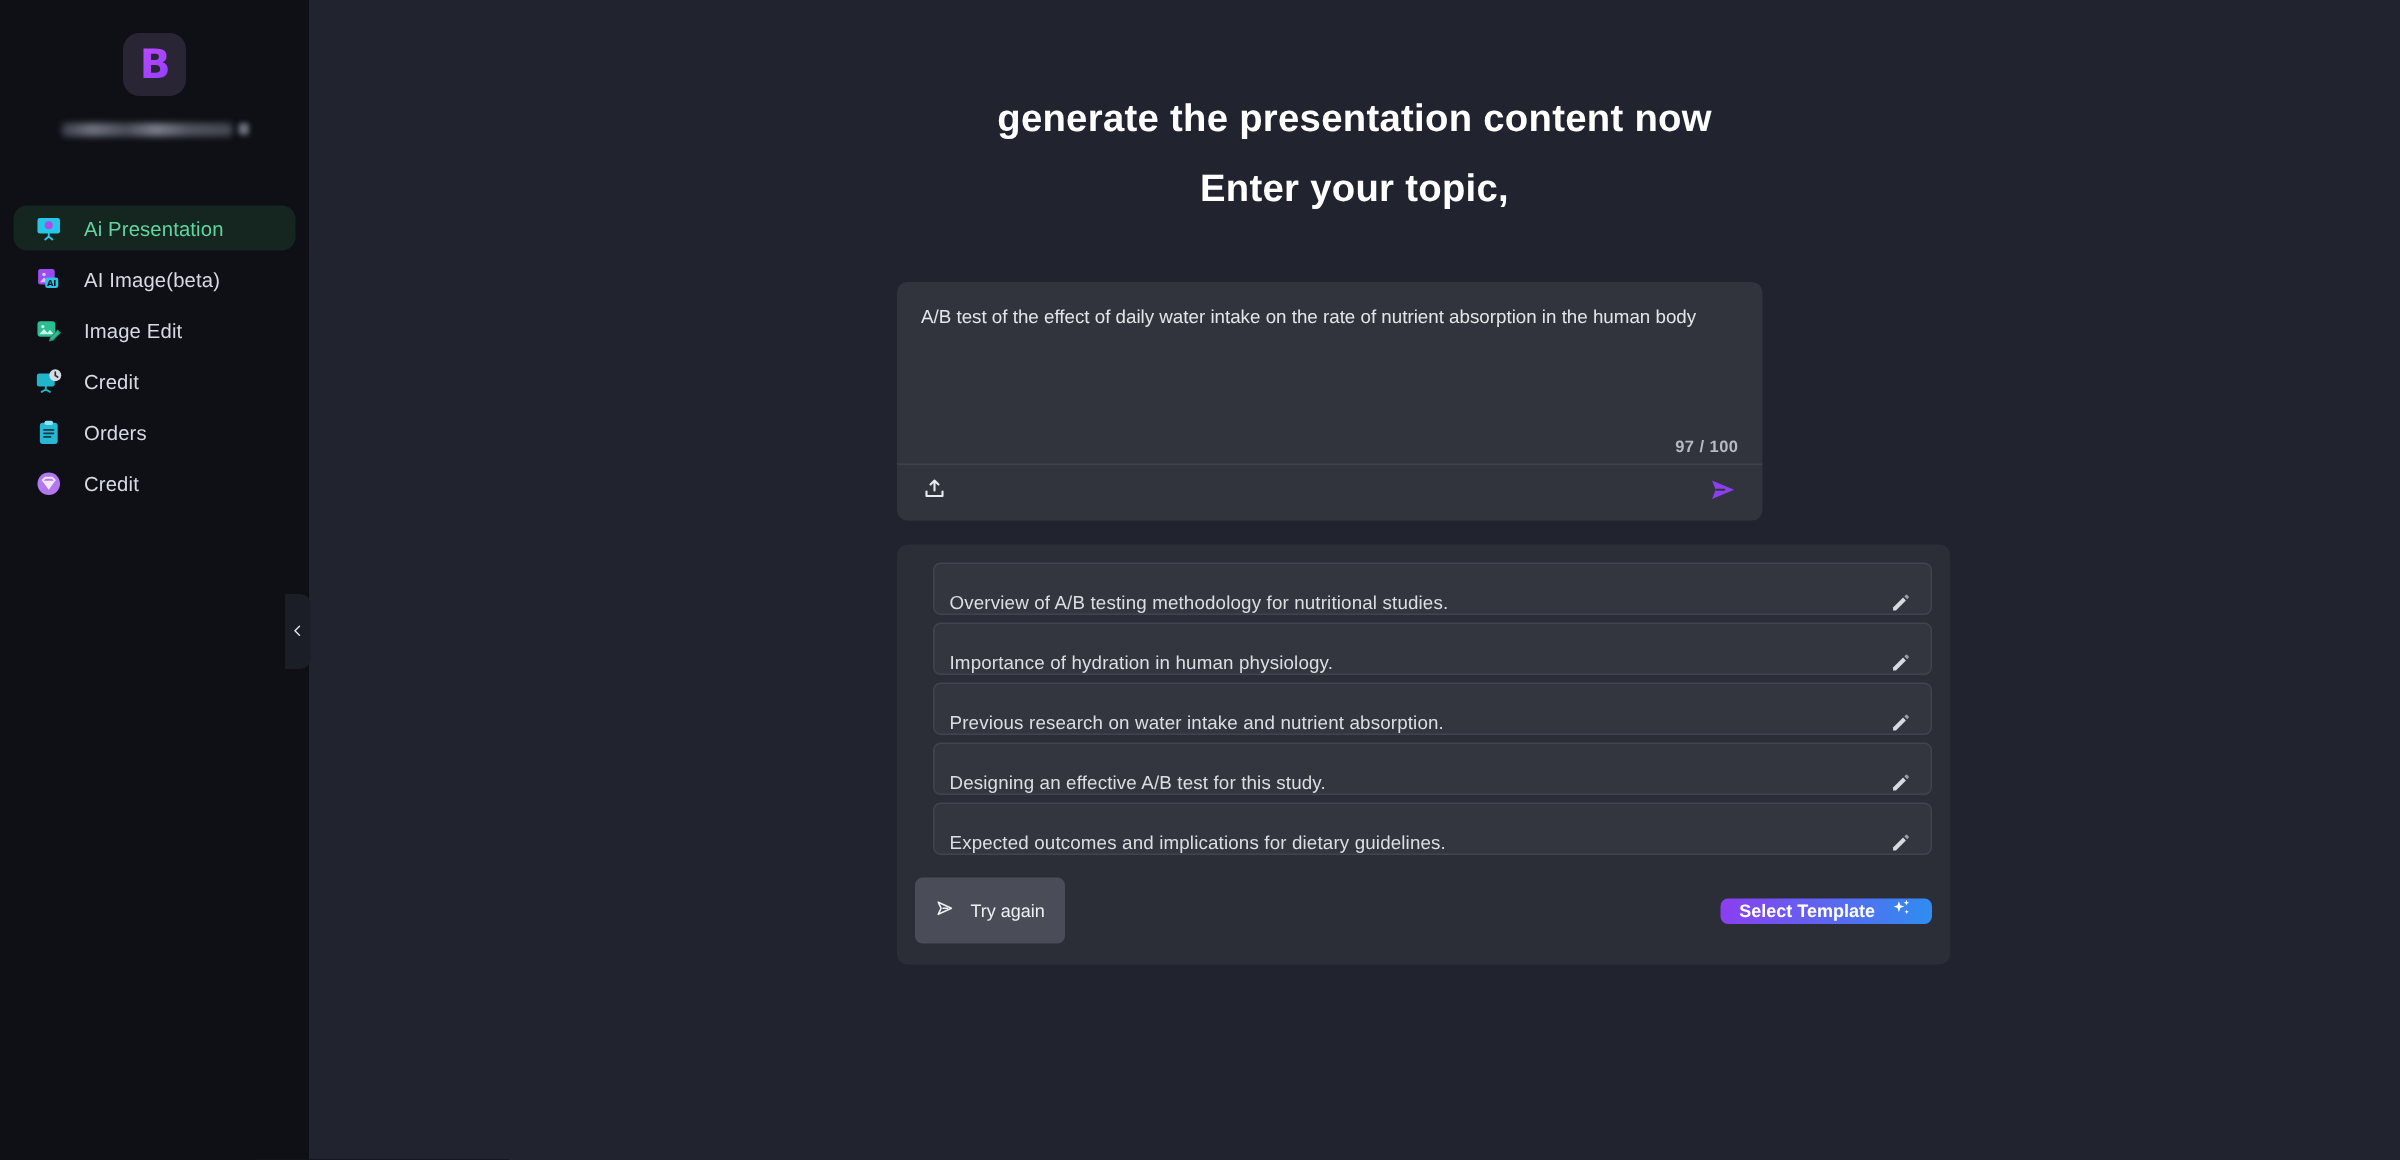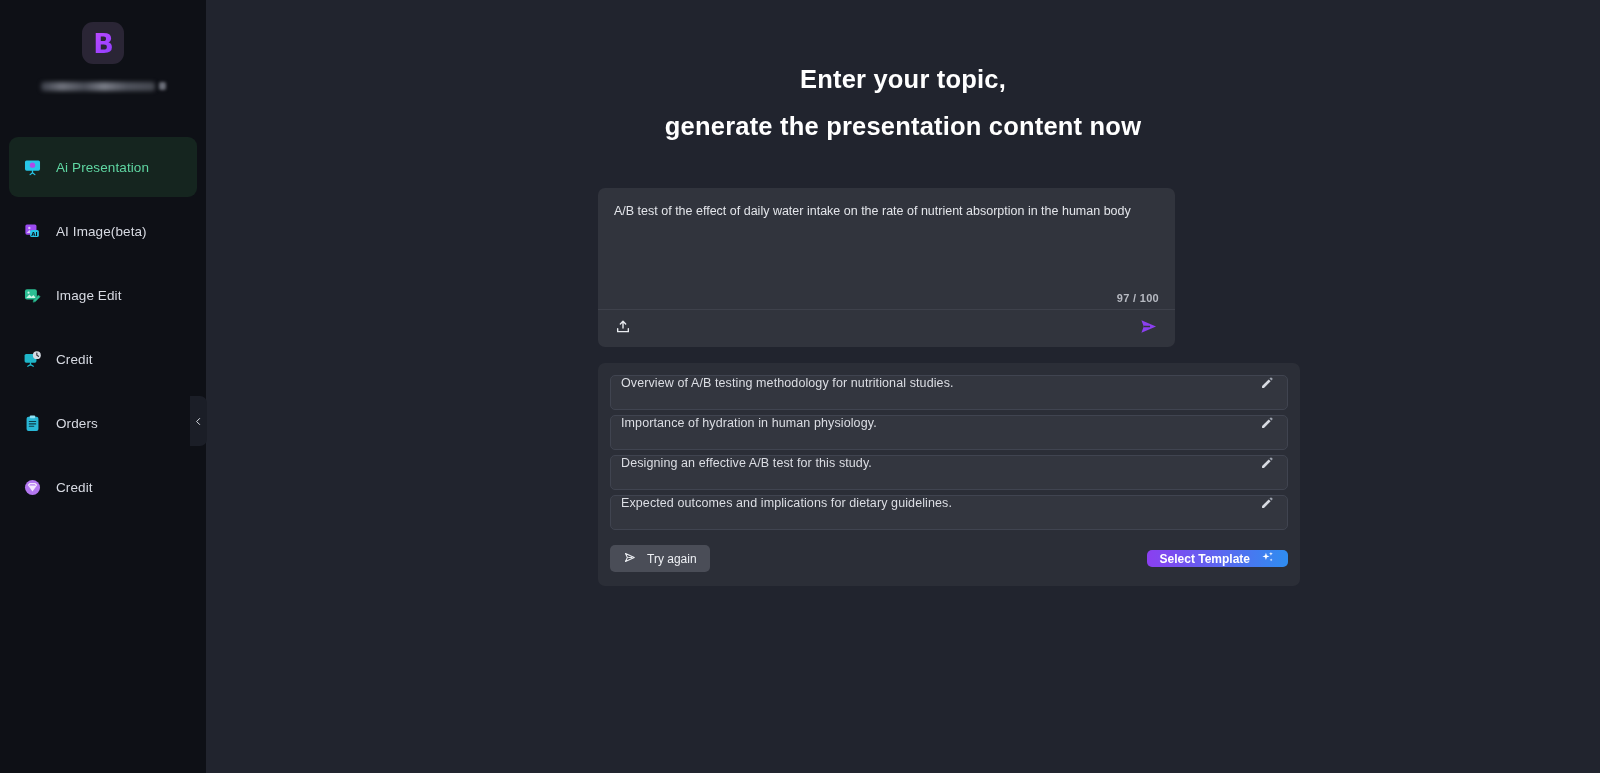--- a/index.html
+++ b/index.html
@@ -47,21 +47,21 @@
     flex: 1;
   }
   .blur-dot {
     width: 7px; height: 8px; border-radius: 2px;
     background: #6a6d77; filter: blur(1.8px);
   }
 
   .nav { margin-top: 46px; padding: 0 9px; }
   .nav-item {
     display: flex; align-items: center; gap: 14px;
-    height: 60px; padding: 0 14px; border-radius: 9px;
+    height: 30px; padding: 0 14px; border-radius: 9px;
     margin-bottom: 4px;
     cursor: pointer;
     position: relative;
   }
   .nav-item + .nav-item { margin-top: 4px; }
   .nav-label { font-size: 13.5px; color: #d7dae2; letter-spacing: .1px; }
   .nav-item.active { background: #15251f; }
   .nav-item.active .nav-label { color: #5fd6a2; }
   .nav-ico { width: 19px; height: 19px; flex: 0 0 19px; display:block; }
 
@@ -129,35 +129,36 @@
     margin-top: 16px; width: 702px;
     background: #2b2e37;
     border-radius: 7px;
     padding: 12px 12px 14px 12px;
   }
   .outline-item {
     height: 35px;
     background: #33363f;
     border: 1px solid #404450;
     border-radius: 5px;
-    display: flex; align-items: flex-start; justify-content: space-between;
+    display: flex; align-items: flex-end; justify-content: space-between;
     padding: 0 13px 0 10px;
     margin-bottom: 5px;
     cursor: pointer;
+    margin-left: 12px;
   }
   .outline-text { font-size: 12.5px; color: #dcdee4; letter-spacing: .1px; }
   .pencil { width: 14px; height: 14px; flex: 0 0 14px; cursor: pointer; }
 
   .outline-actions {
     display: flex; align-items: center; justify-content: space-between;
     margin-top: 15px;
   }
   .try-again {
     display: flex; align-items: center; gap: 9px;
-    height: 27px; padding: 0 13px;
+    height: 44px; padding: 0 13px;
     background: #4a4d57; border-radius: 5px;
     cursor: pointer; border: none;
     font-family: "Liberation Sans", sans-serif;
   }
   .try-again .lbl { font-size: 12px; color: #eef0f4; }
   .try-again svg { width: 15px; height: 15px; }
   .select-template {
     display: flex; align-items: center; gap: 10px;
     height: 17px; padding: 0 13px;
     border-radius: 5px; cursor: pointer; border: none;
@@ -264,22 +265,22 @@
         <svg viewBox="0 0 24 24" fill="none">
           <path d="M15 4L7 12l8 8" stroke="#dfe2e9" stroke-width="2.6" stroke-linecap="round" stroke-linejoin="round"></path>
         </svg>
       </span>
     </div>
   </aside>
 
   <main class="main">
 
     <div class="headings">
+      <div class="h-line">generate the presentation content now</div>
       <div class="h-line">Enter your topic,</div>
-      <div class="h-line">generate the presentation content now</div>
     </div>
 
     <div class="center-col">
 
       <section class="prompt-card">
         <div class="prompt-body">
           <div class="prompt-text" title="Enter your topic">A/B test of the effect of daily water intake on the rate of nutrient absorption in the human body</div>
           <div class="counter">97 / 100</div>
         </div>
         <div class="prompt-bar">
@@ -317,20 +318,29 @@
         <div class="outline-item">
           <span class="outline-text">Importance of hydration in human physiology.</span>
           <span class="pencil">
             <svg viewBox="0 0 24 24" fill="none">
               <path d="M3.5 17.2l11.4-11.4 3.3 3.3L6.8 20.5H3.5v-3.3z" fill="#d7dae1"></path>
               <path d="M16.3 4.4l1.4-1.4a1.6 1.6 0 012.3 0l1 1a1.6 1.6 0 010 2.3l-1.4 1.4-3.3-3.3z" fill="#9aa0ab"></path>
             </svg>
           </span>
         </div>
 
+        <div class="outline-item">
+          <span class="outline-text">Previous research on water intake and nutrient absorption.</span>
+          <span class="pencil">
+            <svg viewBox="0 0 24 24" fill="none">
+              <path d="M3.5 17.2l11.4-11.4 3.3 3.3L6.8 20.5H3.5v-3.3z" fill="#d7dae1"></path>
+              <path d="M16.3 4.4l1.4-1.4a1.6 1.6 0 012.3 0l1 1a1.6 1.6 0 010 2.3l-1.4 1.4-3.3-3.3z" fill="#9aa0ab"></path>
+            </svg>
+          </span>
+        </div>
 
         <div class="outline-item">
           <span class="outline-text">Designing an effective A/B test for this study.</span>
           <span class="pencil">
             <svg viewBox="0 0 24 24" fill="none">
               <path d="M3.5 17.2l11.4-11.4 3.3 3.3L6.8 20.5H3.5v-3.3z" fill="#d7dae1"></path>
               <path d="M16.3 4.4l1.4-1.4a1.6 1.6 0 012.3 0l1 1a1.6 1.6 0 010 2.3l-1.4 1.4-3.3-3.3z" fill="#9aa0ab"></path>
             </svg>
           </span>
         </div>

